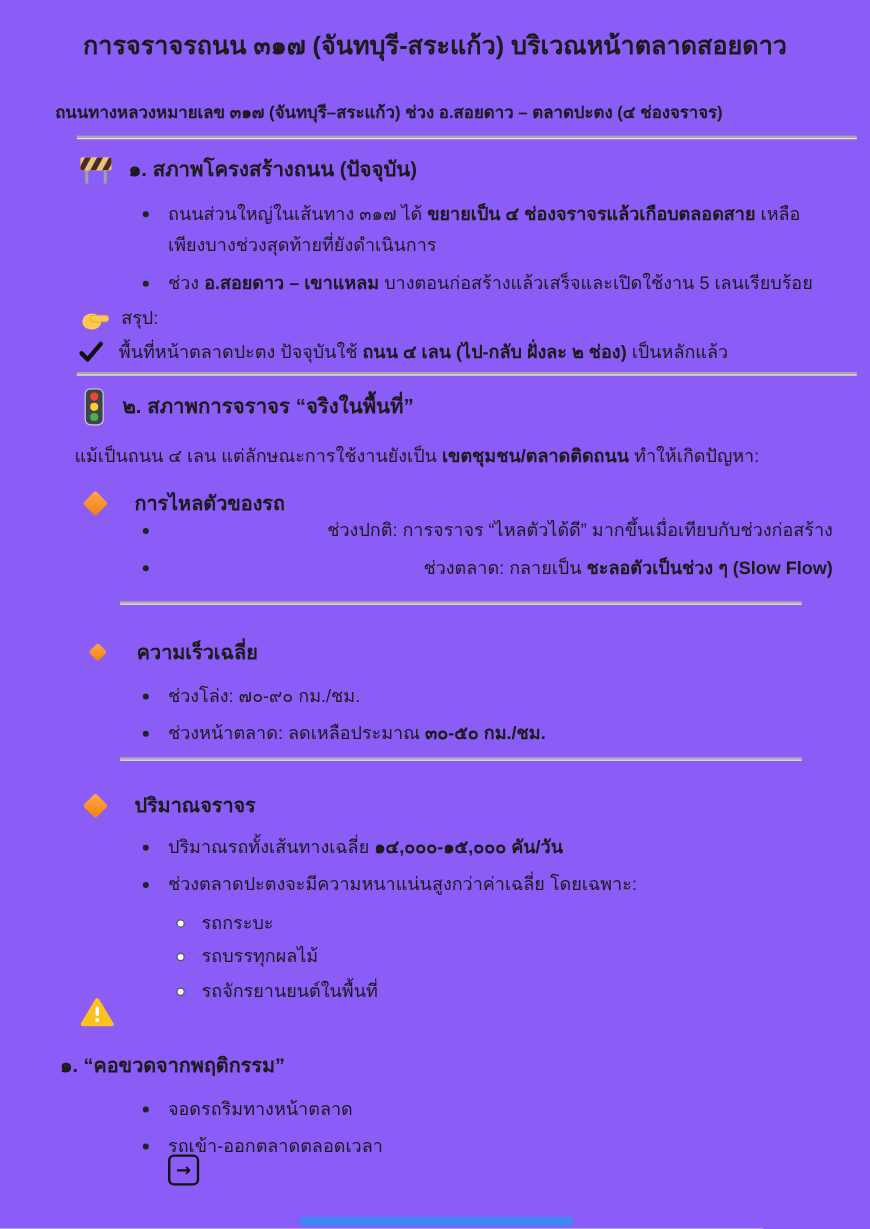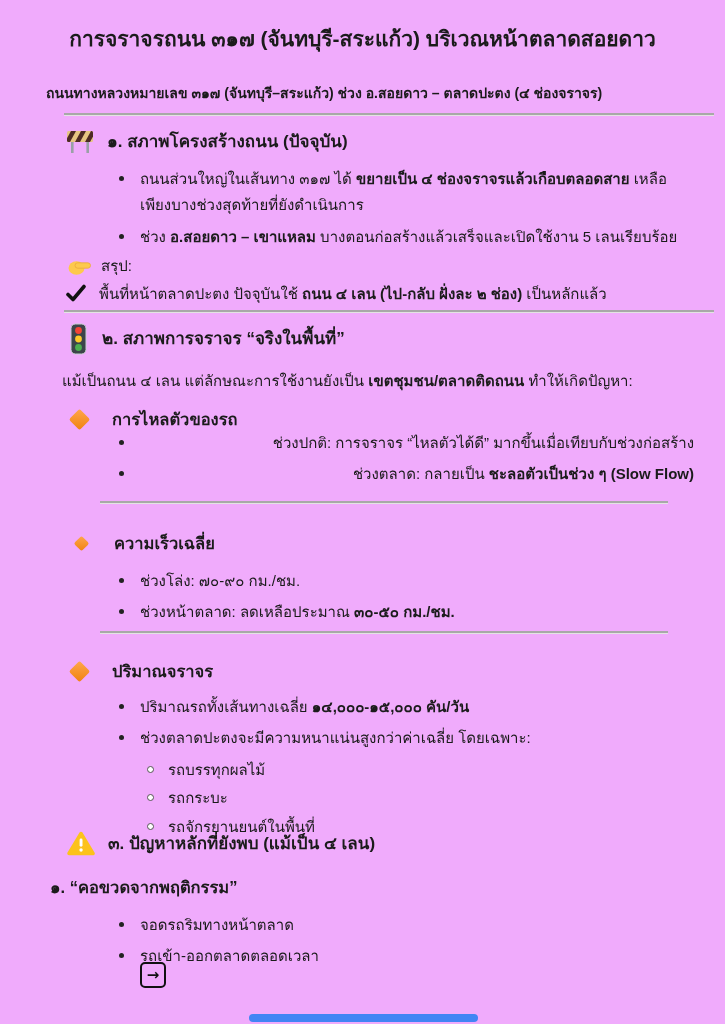--- a/index.html
+++ b/index.html
@@ -1,19 +1,19 @@
 <!DOCTYPE html>
 <html><head>
 <meta charset="utf-8">
 <style>
   html,body{margin:0;padding:0;background:#ffffff;}
   .page{
     position:relative;
     width:725px;height:1024px;
-    background:#f0abfc;
+    background:#8b5cf6;
     font-family:"Liberation Sans","DejaVu Sans",sans-serif;
     color:#1b1b1b;
     overflow:hidden;
   }
   .abs{position:absolute;}
   .b{font-weight:700;}
   .title{
     top:22px;left:0;width:725px;text-align:center;
     font-size:21px;font-weight:700;line-height:1.6;
   }
@@ -156,35 +156,34 @@
   <div class="abs divider div-4"></div>
 
   <div class="abs sub-head" style="top:658px;left:70px;">
     <span class="diamond-lg"></span>
     <span class="txt">ปริมาณจราจร</span>
   </div>
   <ul class="abs blist" style="top:694px;left:116px;width:578px;">
     <li><span>ปริมาณรถทั้งเส้นทางเฉลี่ย </span><span class="b">๑๔,๐๐๐-๑๕,๐๐๐ คัน/วัน</span></li>
     <li><span>ช่วงตลาดปะตงจะมีความหนาแน่นสูงกว่าค่าเฉลี่ย โดยเฉพาะ:</span></li>
     <ul class="clist">
+      <li>รถกระบะ</li>
       <li>รถบรรทุกผลไม้</li>
-      <li>รถกระบะ</li>
       <li>รถจักรยานยนต์ในพื้นที่</li>
     </ul>
   </ul>
 
   <div class="abs sec-head" style="top:831px;left:67px;">
     <span>
       <svg width="28" height="26" viewBox="0 0 28 26">
         <path d="M14 2.5 L26 22.5 H2 Z" fill="#fcc21b" stroke="#fcc21b" stroke-width="3.5" stroke-linejoin="round"></path>
         <rect x="12.6" y="7.5" width="2.9" height="8.2" rx="1.4" fill="#ffffff"></rect>
         <circle cx="14.05" cy="19" r="1.7" fill="#ffffff"></circle>
       </svg>
     </span>
-    <span class="txt">๓. ปัญหาหลักที่ยังพบ (แม้เป็น ๔ เลน)</span>
   </div>
 
   <div class="abs" style="top:874px;left:50px;font-size:16.5px;font-weight:700;">๑. “คอขวดจากพฤติกรรม”</div>
 
   <ul class="abs blist" style="top:912px;left:116px;width:578px;">
     <li>จอดรถริมทางหน้าตลาด</li>
     <li>รถเข้า-ออกตลาดตลอดเวลา</li>
   </ul>
 
   <div class="abs iconrow" style="top:962px;left:140px;align-items:center;gap:11px;">

